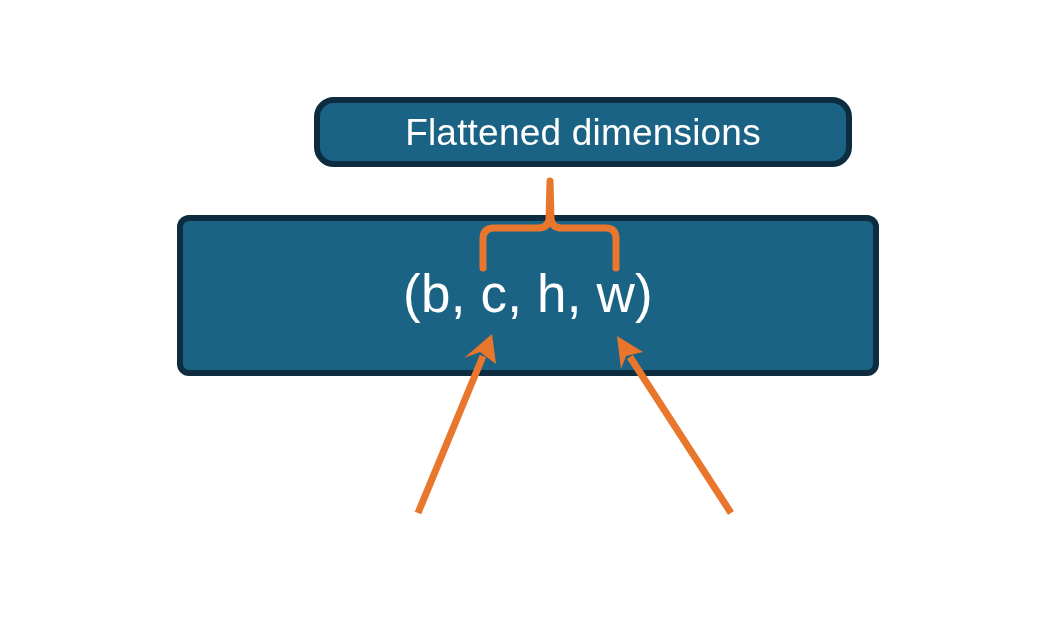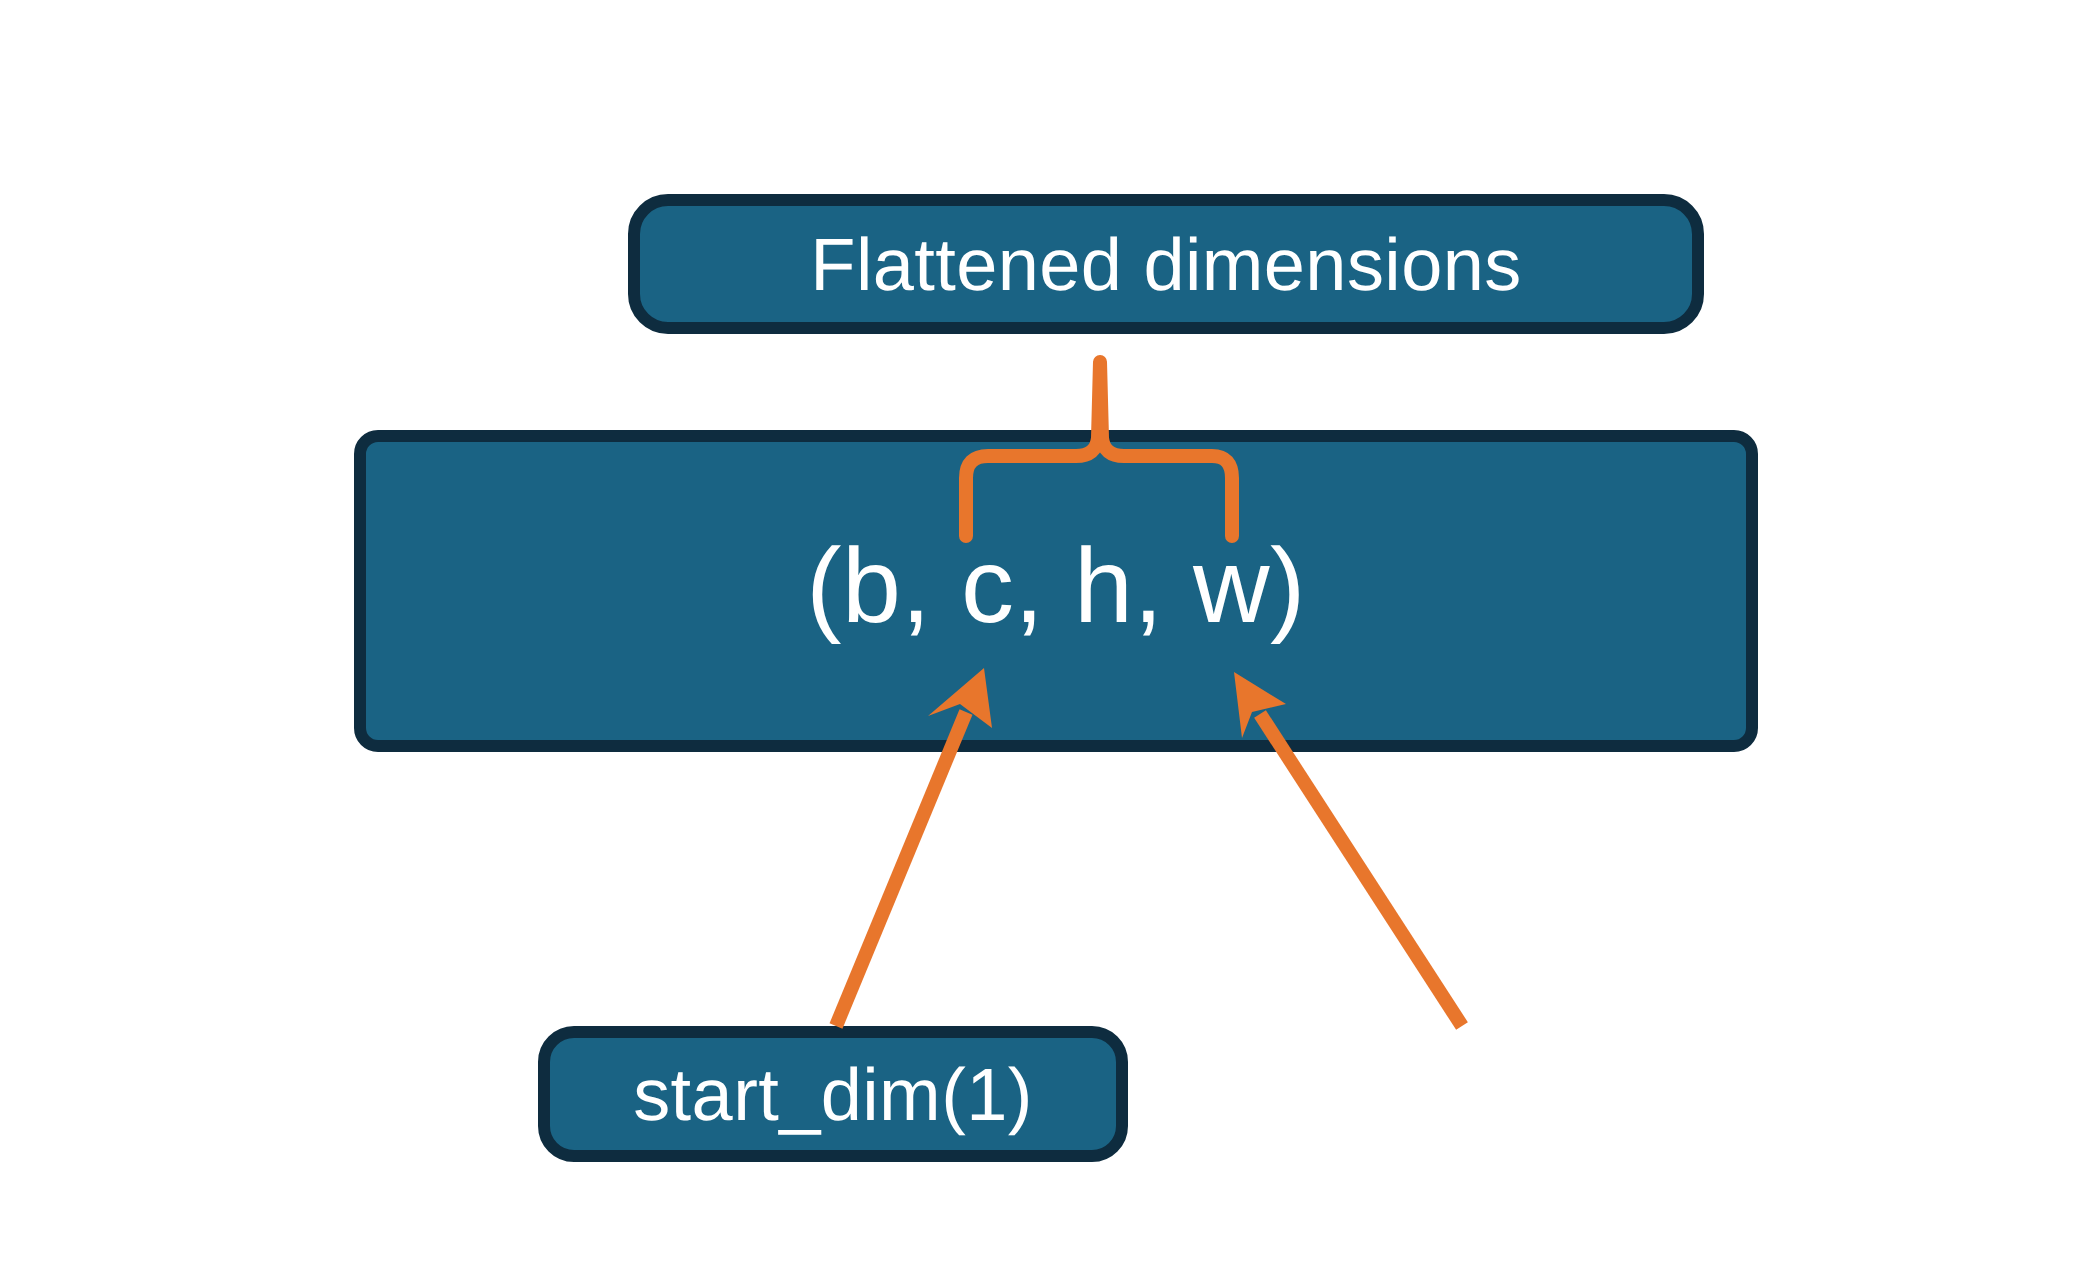--- a/index.html
+++ b/index.html
@@ -110,23 +110,20 @@
 <div id="canvas">
 
   <div class="node" id="node-flattened">
     <span class="node-text">Flattened dimensions</span>
   </div>
 
   <div class="node" id="node-shape">
     <span class="shape-text">(b, c, h, w)</span>
   </div>
 
-  <div class="node" id="node-start-dim">
-    <span class="node-text">start_dim(1)</span>
-  </div>
 
 
   <svg id="connectors" viewBox="0 0 1038 632">
 
     <g>
       <path class="brace-path" d="M 483 268
                L 483 239
                Q 483 228 494 228
                L 538 228
                Q 548 228 549 219

